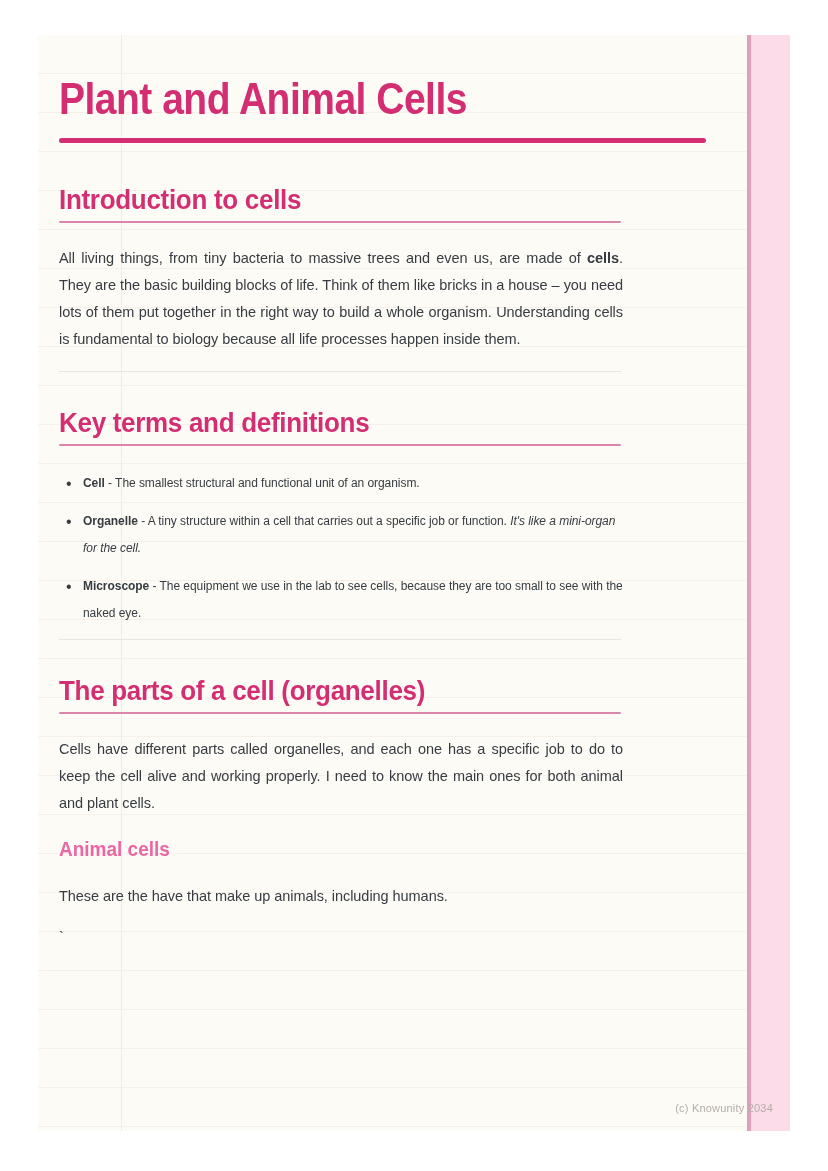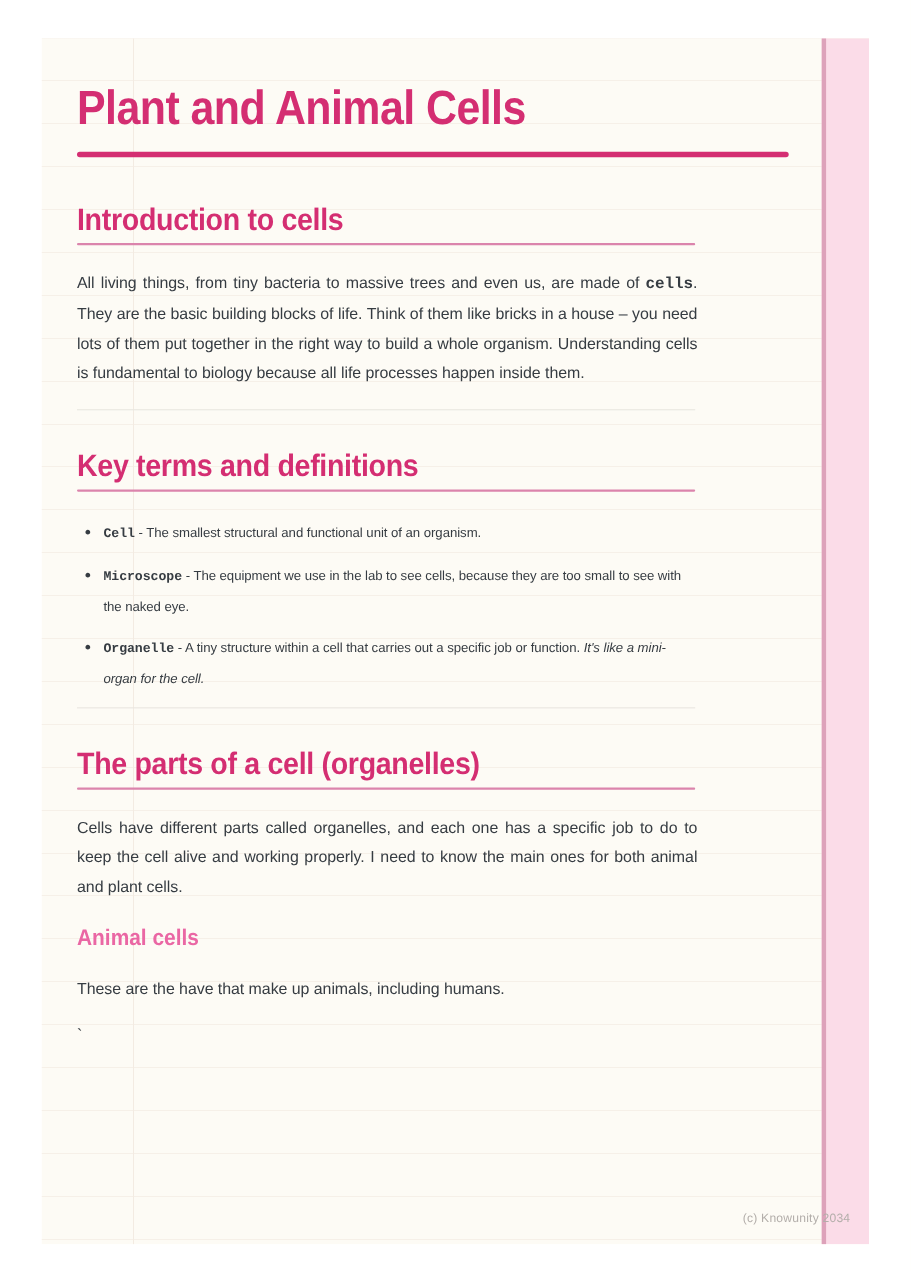--- a/index.html
+++ b/index.html
@@ -17,21 +17,21 @@
       linear-gradient(to right, transparent 83px, #f3ebe2 83px, #f3ebe2 84px, transparent 84px),
       repeating-linear-gradient(to bottom, transparent 0px, transparent 38px, #f6f0e8 38px, #f6f0e8 39px);
   }
   .stripe{
     position:absolute;top:0;right:0;width:39px;height:100%;
     background:var(--stripe-fill,#fbdce8);
     border-left:4px solid var(--stripe-border,#dda2ba);
     z-index:1;
   }
   .content{
-    position:absolute;left:32px;top:0;width:564px;z-index:2;
+    position:absolute;left:21px;top:0;width:564px;z-index:2;
   }
   h1{
     margin:42px 0 0 0;
     font-size:39px;line-height:40px;letter-spacing:-0.5px;
     font-weight:bold;color:var(--accent,#d42e72);
     transform:scaleY(1.12);transform-origin:left top;
     white-space:nowrap;
   }
   .title-rule{
     margin-top:21px;height:5px;width:647px;border-radius:3px;
@@ -78,21 +78,21 @@
     white-space:nowrap;
   }
   .stray{
     margin-top:14px;font-size:14.5px;line-height:27px;color:var(--text,#363c42);
   }
   .footer{
     position:absolute;top:1067px;right:17px;z-index:3;
     font-size:11px;letter-spacing:0.2px;
     color:var(--footer-text,#b3aeaa);
   }
-  .b{font-weight:bold;font-family:Liberation Mono, monospace;}
+  .b{font-weight:bold;}
   .i{font-style:italic;}
 </style>
 </head>
 <body>
 
 <div class="page">
 
   <div class="stripe"></div>
 
   <div class="content">
@@ -102,22 +102,22 @@
 
     <h2 class="mt-first">Introduction to cells</h2>
     <div class="h2-rule"></div>
     <p class="para"><span>All living things, from tiny bacteria to massive trees and even us, are made of </span><span class="b">cells</span><span>. They are the basic building blocks of life. Think of them like bricks in a house – you need lots of them put together in the right way to build a whole organism. Understanding cells is fundamental to biology because all life processes happen inside them.</span></p>
     <div class="divider"></div>
 
     <h2 class="mt-section">Key terms and definitions</h2>
     <div class="h2-rule"></div>
     <ul class="bullets">
       <li><span class="b">Cell</span><span> - The smallest structural and functional unit of an organism.</span></li>
+      <li><span class="b">Organelle</span><span> - A tiny structure within a cell that carries out a specific job or function. </span><span class="i">It's like a mini-organ for the cell.</span></li>
       <li><span class="b">Microscope</span><span> - The equipment we use in the lab to see cells, because they are too small to see with the naked eye.</span></li>
-      <li><span class="b">Organelle</span><span> - A tiny structure within a cell that carries out a specific job or function. </span><span class="i">It's like a mini-organ for the cell.</span></li>
     </ul>
     <div class="divider after-list"></div>
 
     <h2 class="mt-section">The parts of a cell (organelles)</h2>
     <div class="h2-rule"></div>
     <p class="para"><span>Cells have different parts called organelles, and each one has a specific job to do to keep the cell alive and working properly. I need to know the main ones for both animal and plant cells.</span></p>
 
     <h3>Animal cells</h3>
     <p class="para"><span>These are the have that make up animals, including humans.</span></p>
 

